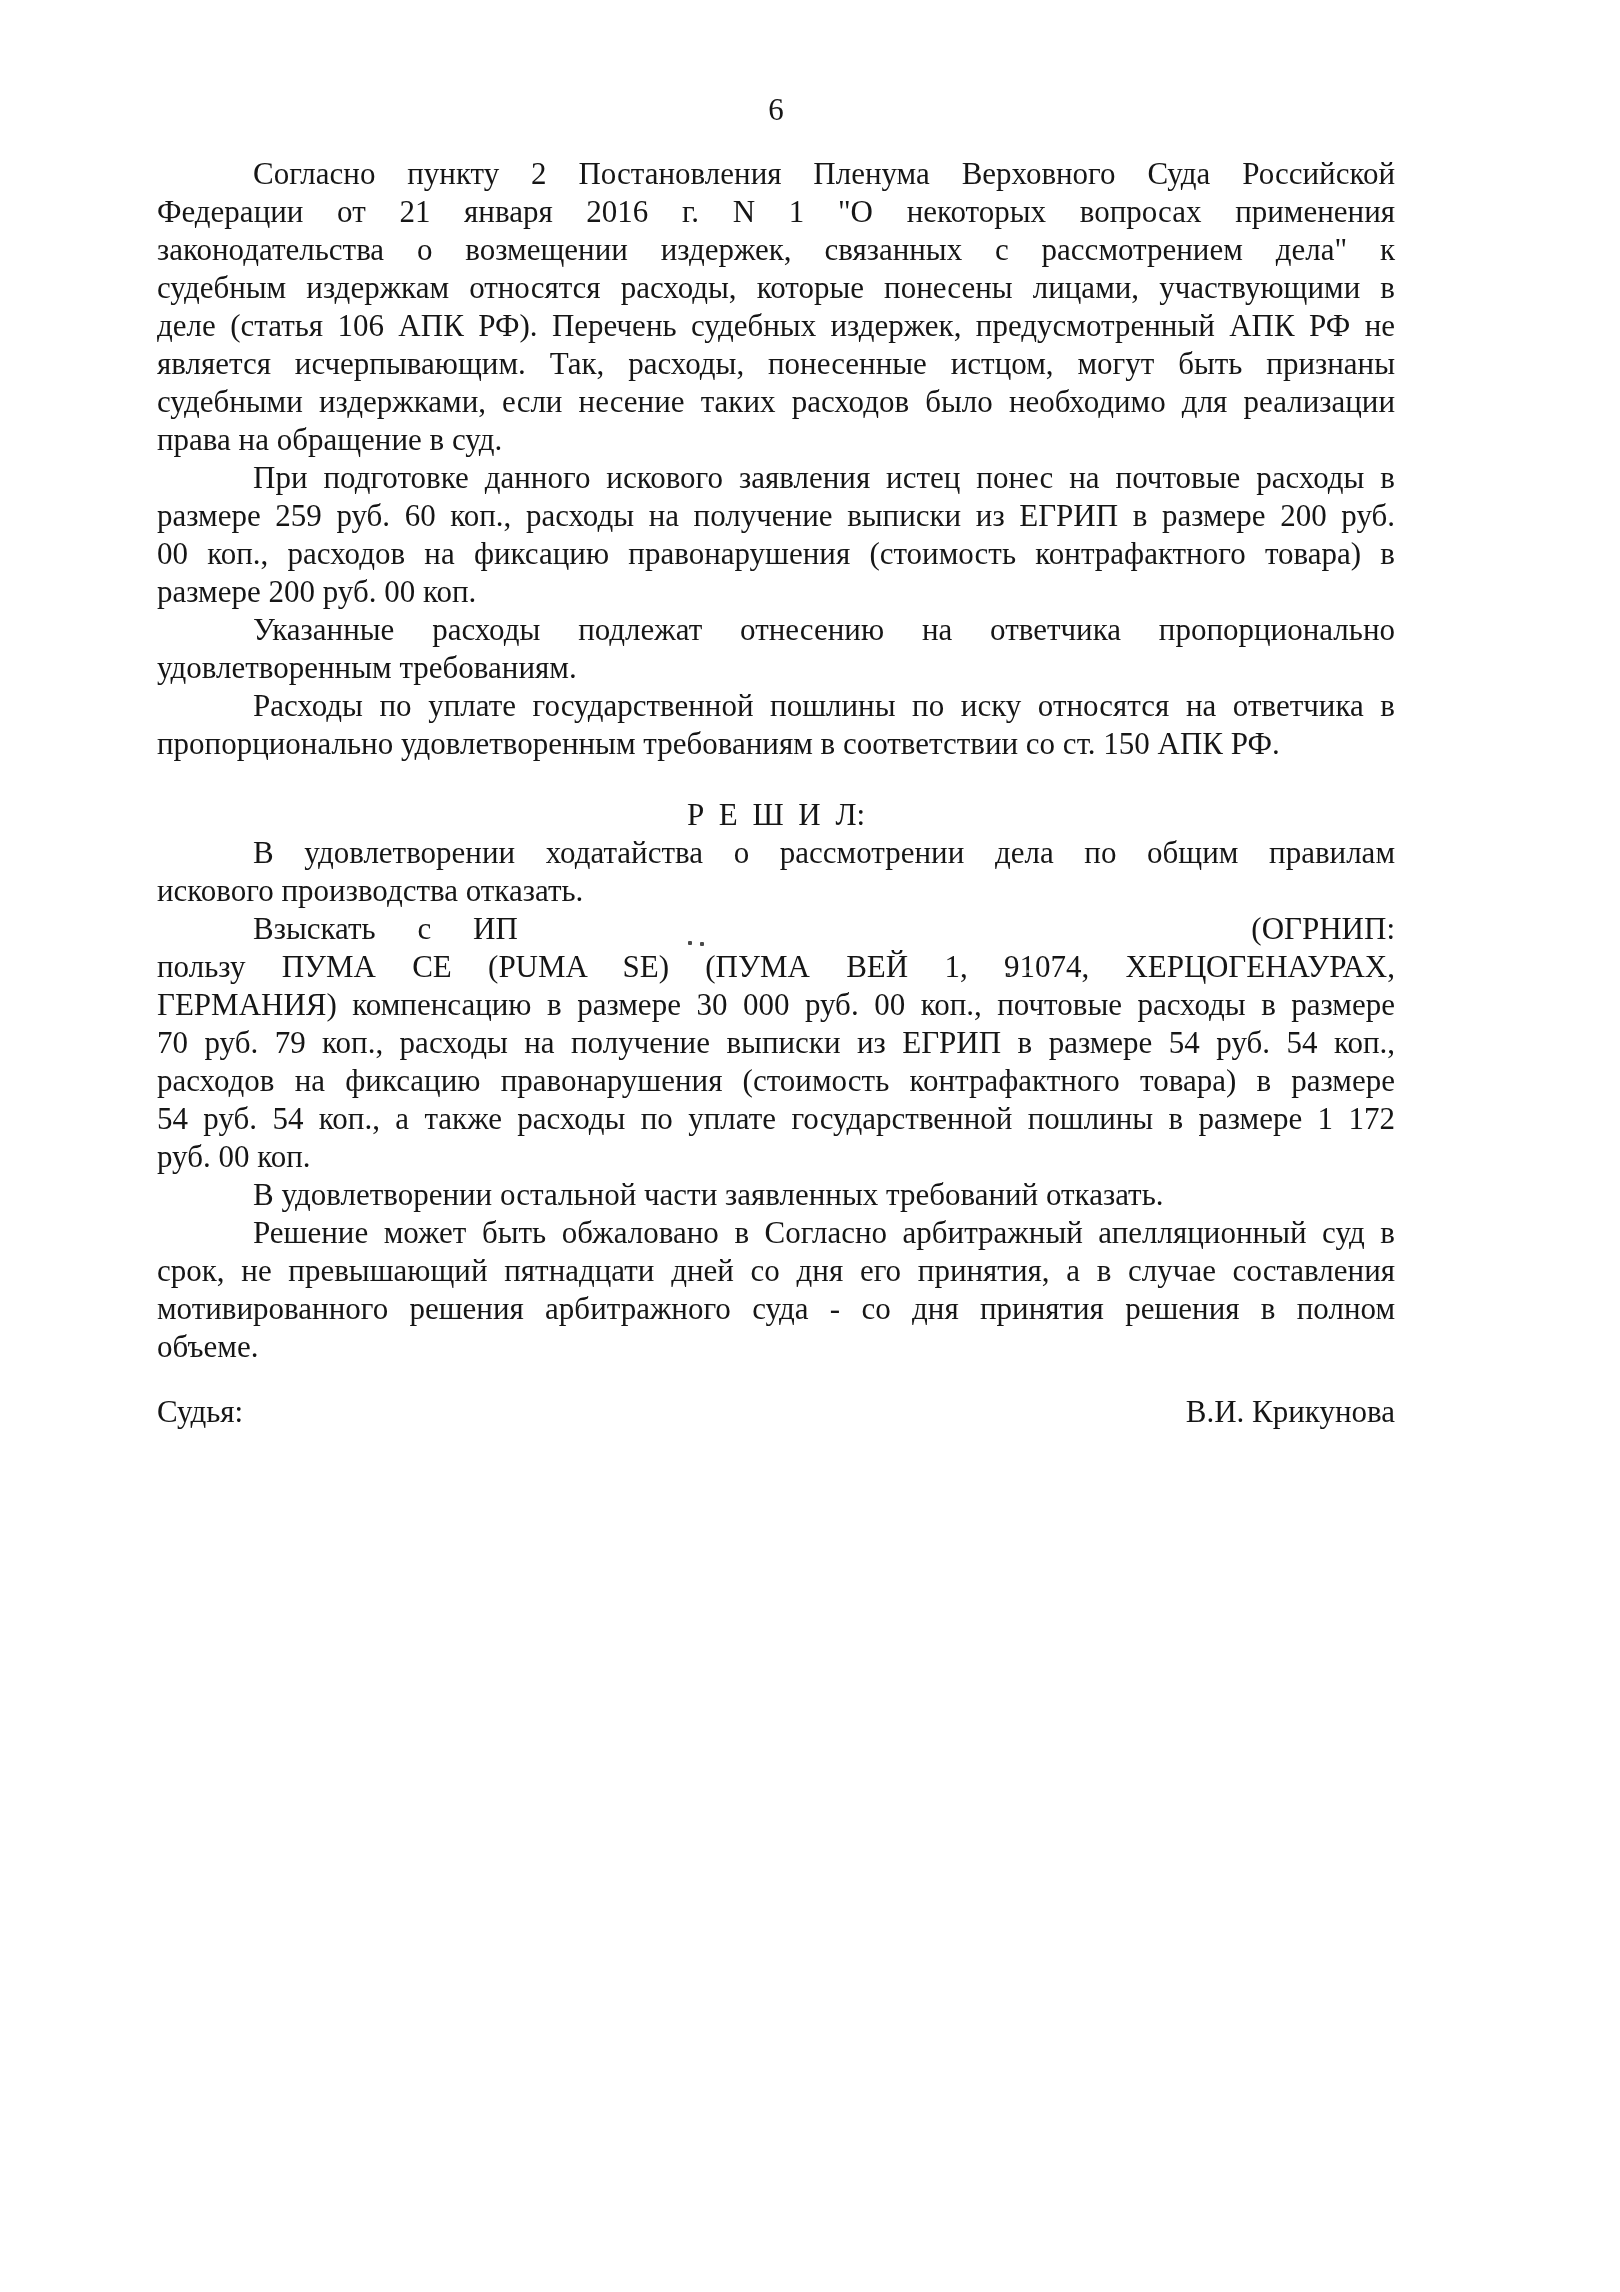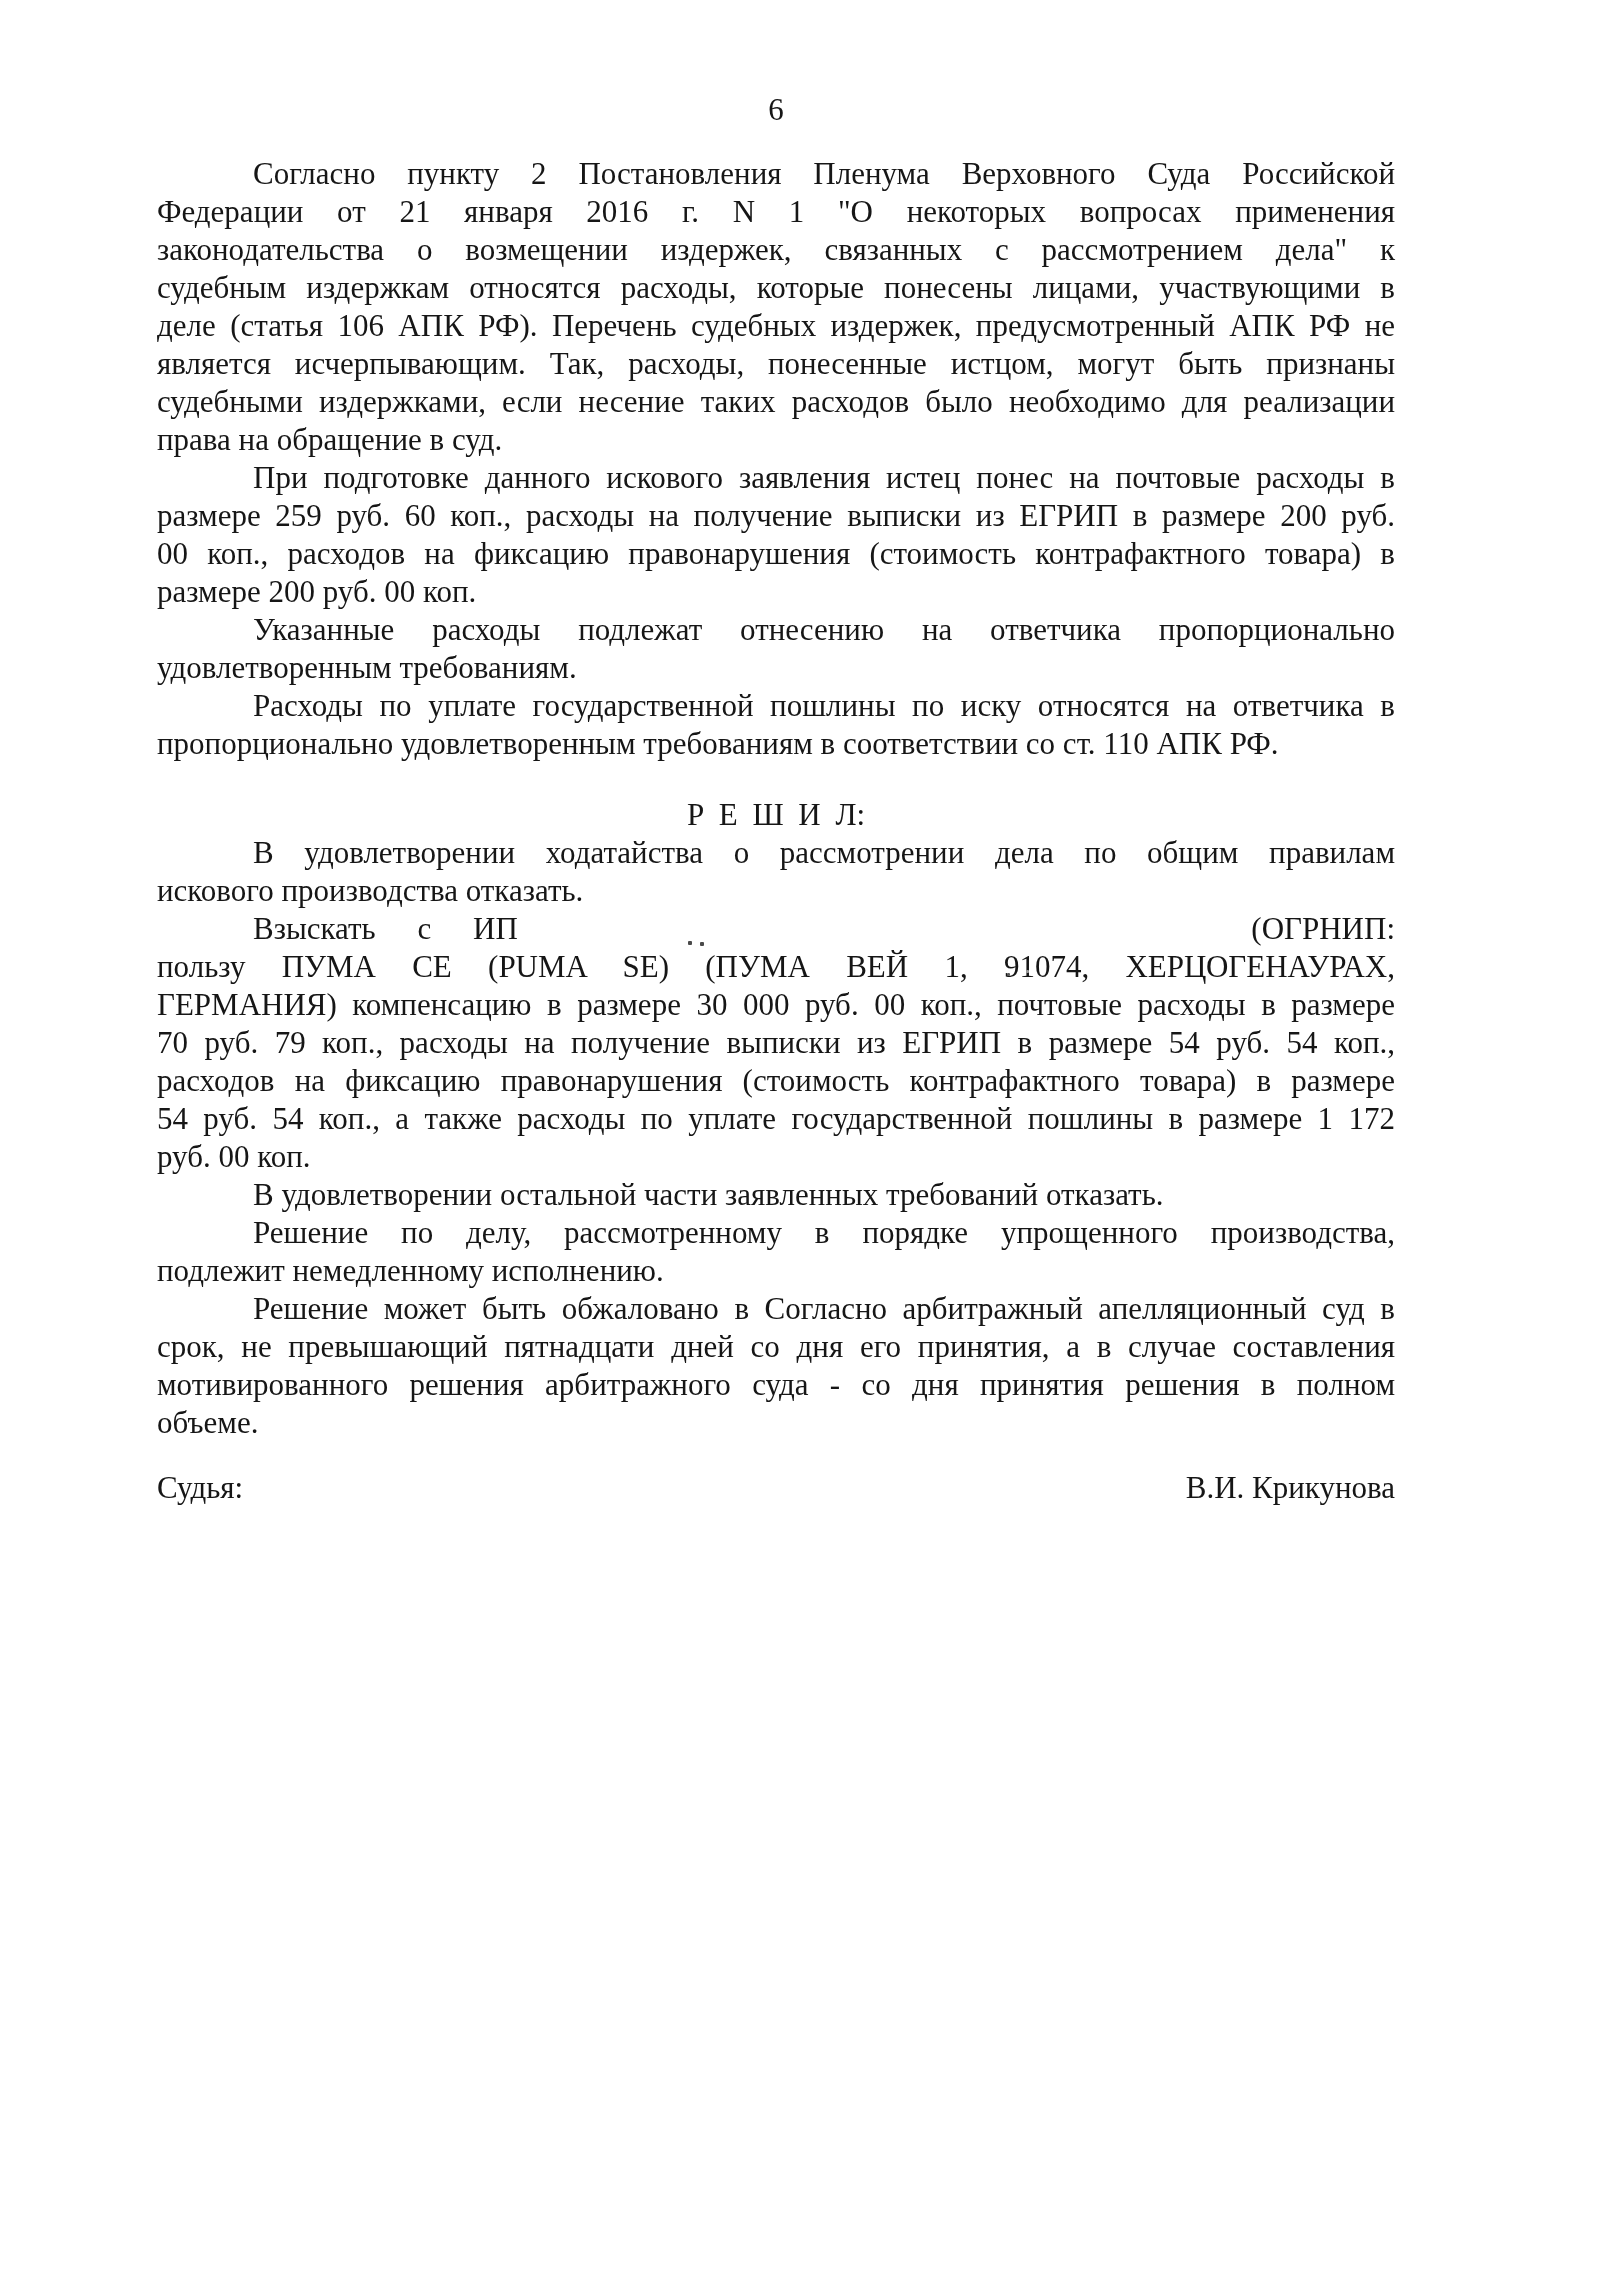--- a/index.html
+++ b/index.html
@@ -62,21 +62,21 @@
         <div class="line just">размере 259 руб. 60 коп., расходы на получение выписки из ЕГРИП в размере 200 руб.</div>
         <div class="line just">00 коп., расходов на фиксацию правонарушения (стоимость контрафактного товара) в</div>
         <div class="line last">размере 200 руб. 00 коп.</div>
       </div>
     <div class="para">
         <div class="line indent just">Указанные расходы подлежат отнесению на ответчика пропорционально</div>
         <div class="line last">удовлетворенным требованиям.</div>
       </div>
     <div class="para">
         <div class="line indent just">Расходы по уплате государственной пошлины по иску относятся на ответчика в</div>
-        <div class="line last">пропорционально удовлетворенным требованиям в соответствии со ст. 110 АПК РФ.</div>
+        <div class="line last">пропорционально удовлетворенным требованиям в соответствии со ст. 150 АПК РФ.</div>
       </div>
 
     <div class="resolution-heading">Р Е Ш И Л:</div>
 
     <div class="para">
         <div class="line indent just">В удовлетворении ходатайства о рассмотрении дела по общим правилам</div>
         <div class="line last">искового производства отказать.</div>
       </div>
 
     <div class="special-line sl-a">
@@ -90,24 +90,20 @@
         <div class="line just">ГЕРМАНИЯ) компенсацию в размере 30 000 руб. 00 коп., почтовые расходы в размере</div>
         <div class="line just">70 руб. 79 коп., расходы на получение выписки из ЕГРИП в размере 54 руб. 54 коп.,</div>
         <div class="line just">расходов на фиксацию правонарушения (стоимость контрафактного товара) в размере</div>
         <div class="line just">54 руб. 54 коп., а также расходы по уплате государственной пошлины в размере 1 172</div>
         <div class="line last">руб. 00 коп.</div>
       </div>
     <div class="para">
         <div class="line indent last">В удовлетворении остальной части заявленных требований отказать.</div>
       </div>
     <div class="para">
-        <div class="line indent just">Решение по делу, рассмотренному в порядке упрощенного производства,</div>
-        <div class="line last">подлежит немедленному исполнению.</div>
-      </div>
-    <div class="para">
         <div class="line indent just">Решение может быть обжаловано в Согласно арбитражный апелляционный суд в</div>
         <div class="line just">срок, не превышающий пятнадцати дней со дня его принятия, а в случае составления</div>
         <div class="line just">мотивированного решения арбитражного суда - со дня принятия решения в полном</div>
         <div class="line last">объеме.</div>
       </div>
 
     <div class="signature-row">
       <span>Судья:</span>
       <span>В.И. Крикунова</span>
     </div>

